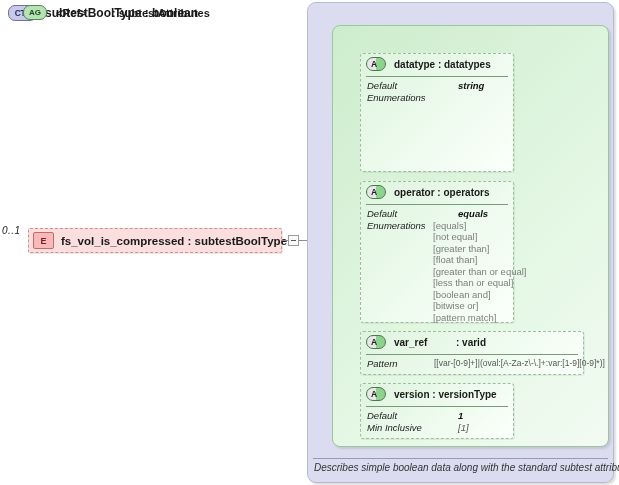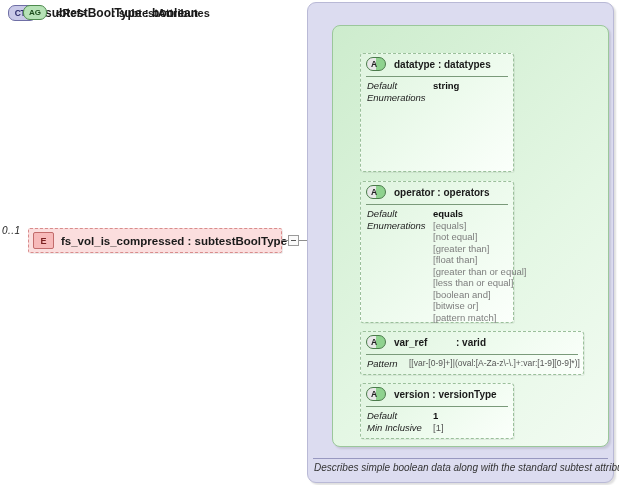--- a/index.html
+++ b/index.html
@@ -128,25 +128,25 @@
     margin-right:8px;flex:none;
     box-sizing:border-box;
   }
   .attr-title{font-size:10px;font-weight:bold;color:#1a1a1a;white-space:nowrap;}
   .attr-name{display:inline-block;}
   .attr-rule{
     position:absolute;left:5px;right:5px;
     height:0;border-top:1px solid #7a9a7a;
   }
   .facets{position:absolute;left:6px;font-size:9.5px;line-height:11.5px;}
-  .facet-row{display:flex;}
+  .facet-row{display:flex;gap:25px;}
   .facet-key{
     font-style:italic;color:#222;width:66px;flex:none;white-space:nowrap;
   }
-  .facet-val{color:#111;font-weight:bold;white-space:nowrap;}
+  .facet-val{color:#111;font-weight:bold;white-space:nowrap;font-style:italic;}
   .facet-val.mono{font-weight:normal;color:#555;}
   .enum-list{margin-left:66px;color:#7d7d7d;font-size:9.5px;line-height:11.5px;}
   .enum-item{white-space:nowrap;}
   .pattern-val{
     color:#555;font-size:8.5px;white-space:nowrap;font-weight:normal;
     font-family:"Liberation Sans", sans-serif;
     text-align:center;
   }
 
   

